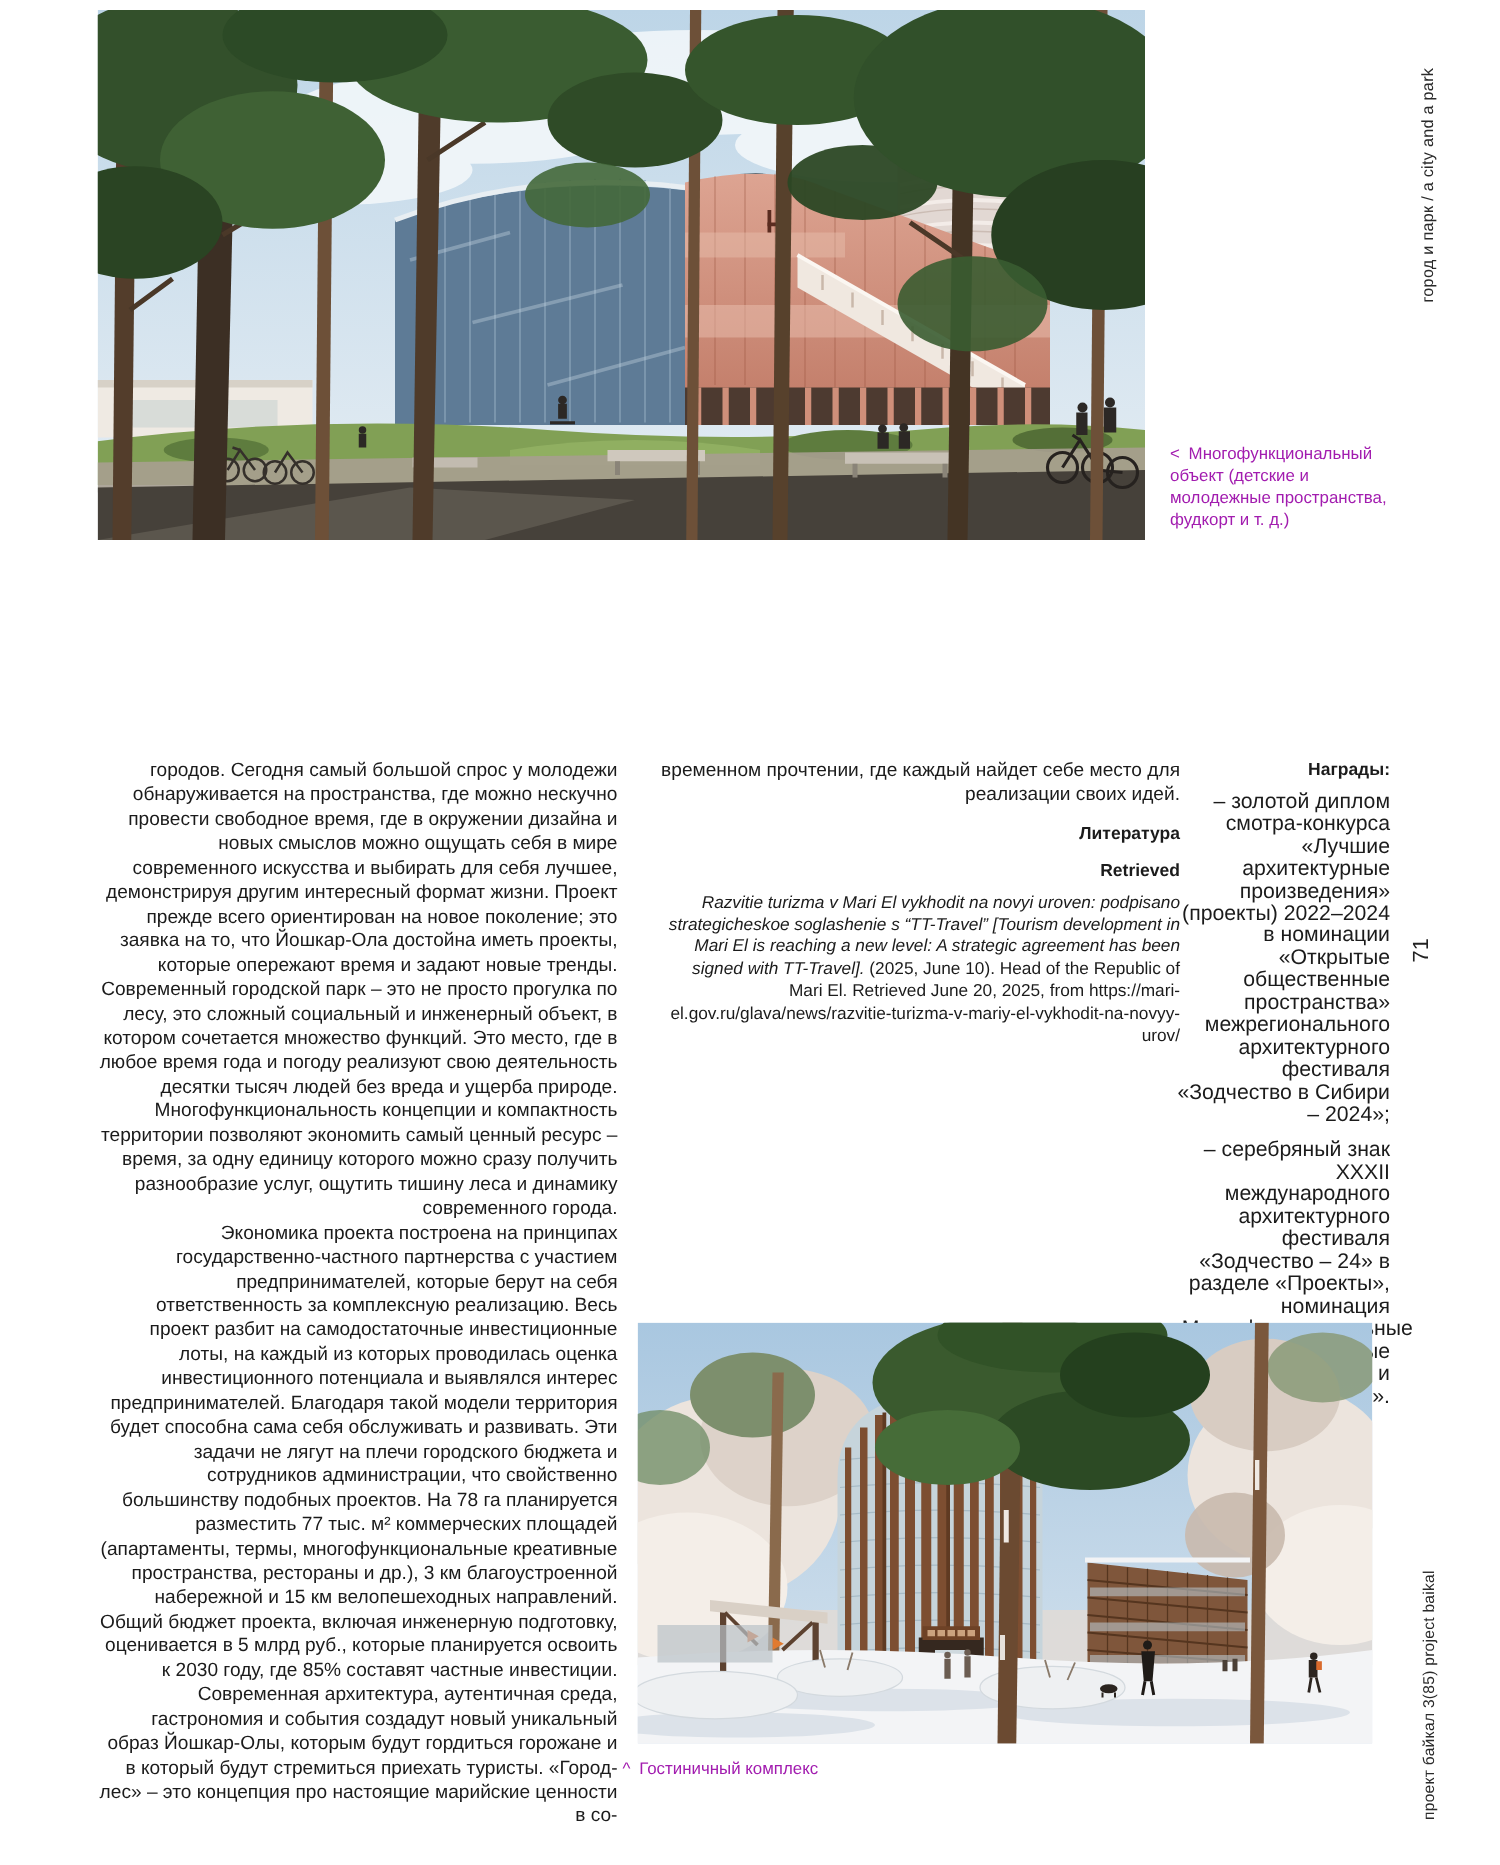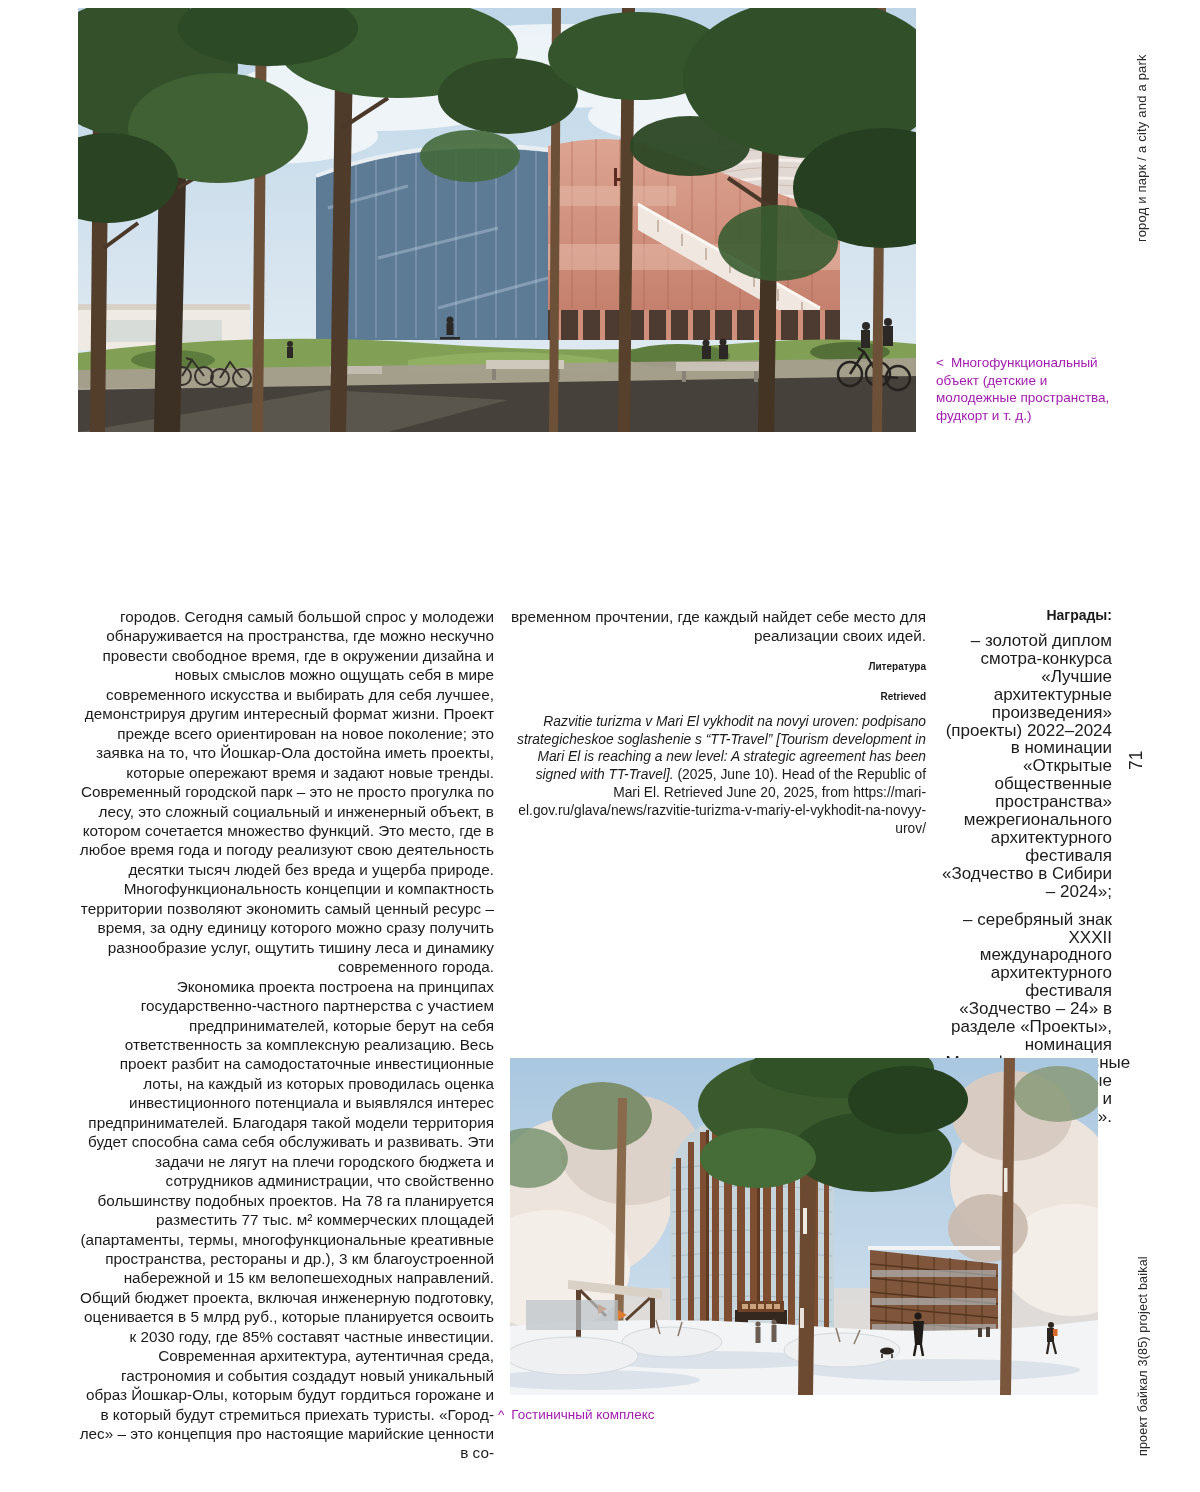--- a/index.html
+++ b/index.html
@@ -23,28 +23,28 @@
   }
   .vtext-top{left:1134px;top:52px;height:190px;}
   .page-number{
     position:absolute;writing-mode:vertical-rl;transform:rotate(180deg);
     left:1126px;top:726px;height:44px;font-size:17.5px;color:#222;
   }
   .vtext-bottom{left:1136px;top:1256px;height:200px;font-size:12.5px;}
 
   .col{position:absolute;top:607px;}
   .col-1{left:78px;width:416px;}
-  .col-2{left:510px;width:416px;}
+  .col-2{left:528px;width:416px;}
   .col-3{left:936px;width:176px;text-align:right;}
 
   .body-text{font-size:15.3px;line-height:19.45px;text-align:right;}
   .body-text p{margin:0;}
   .body-text p.indent{text-indent:16px;}
 
-  .ref-head{font-size:10px;font-weight:bold;margin:11px 0 6px 0;}
+  .ref-head{font-size:14px;font-weight:bold;margin:11px 0 6px 0;}
   .ref-item{font-size:13.8px;line-height:17.8px;margin:0;}
   .ref-item .it{font-style:italic;}
 
   .awards-head{font-size:14px;font-weight:bold;margin:0 0 9px 0;}
   .awards-item{font-size:17px;line-height:17.9px;margin:0 0 10px 0;}
 </style>
 </head>
 <body>
 
 <div class="page">

